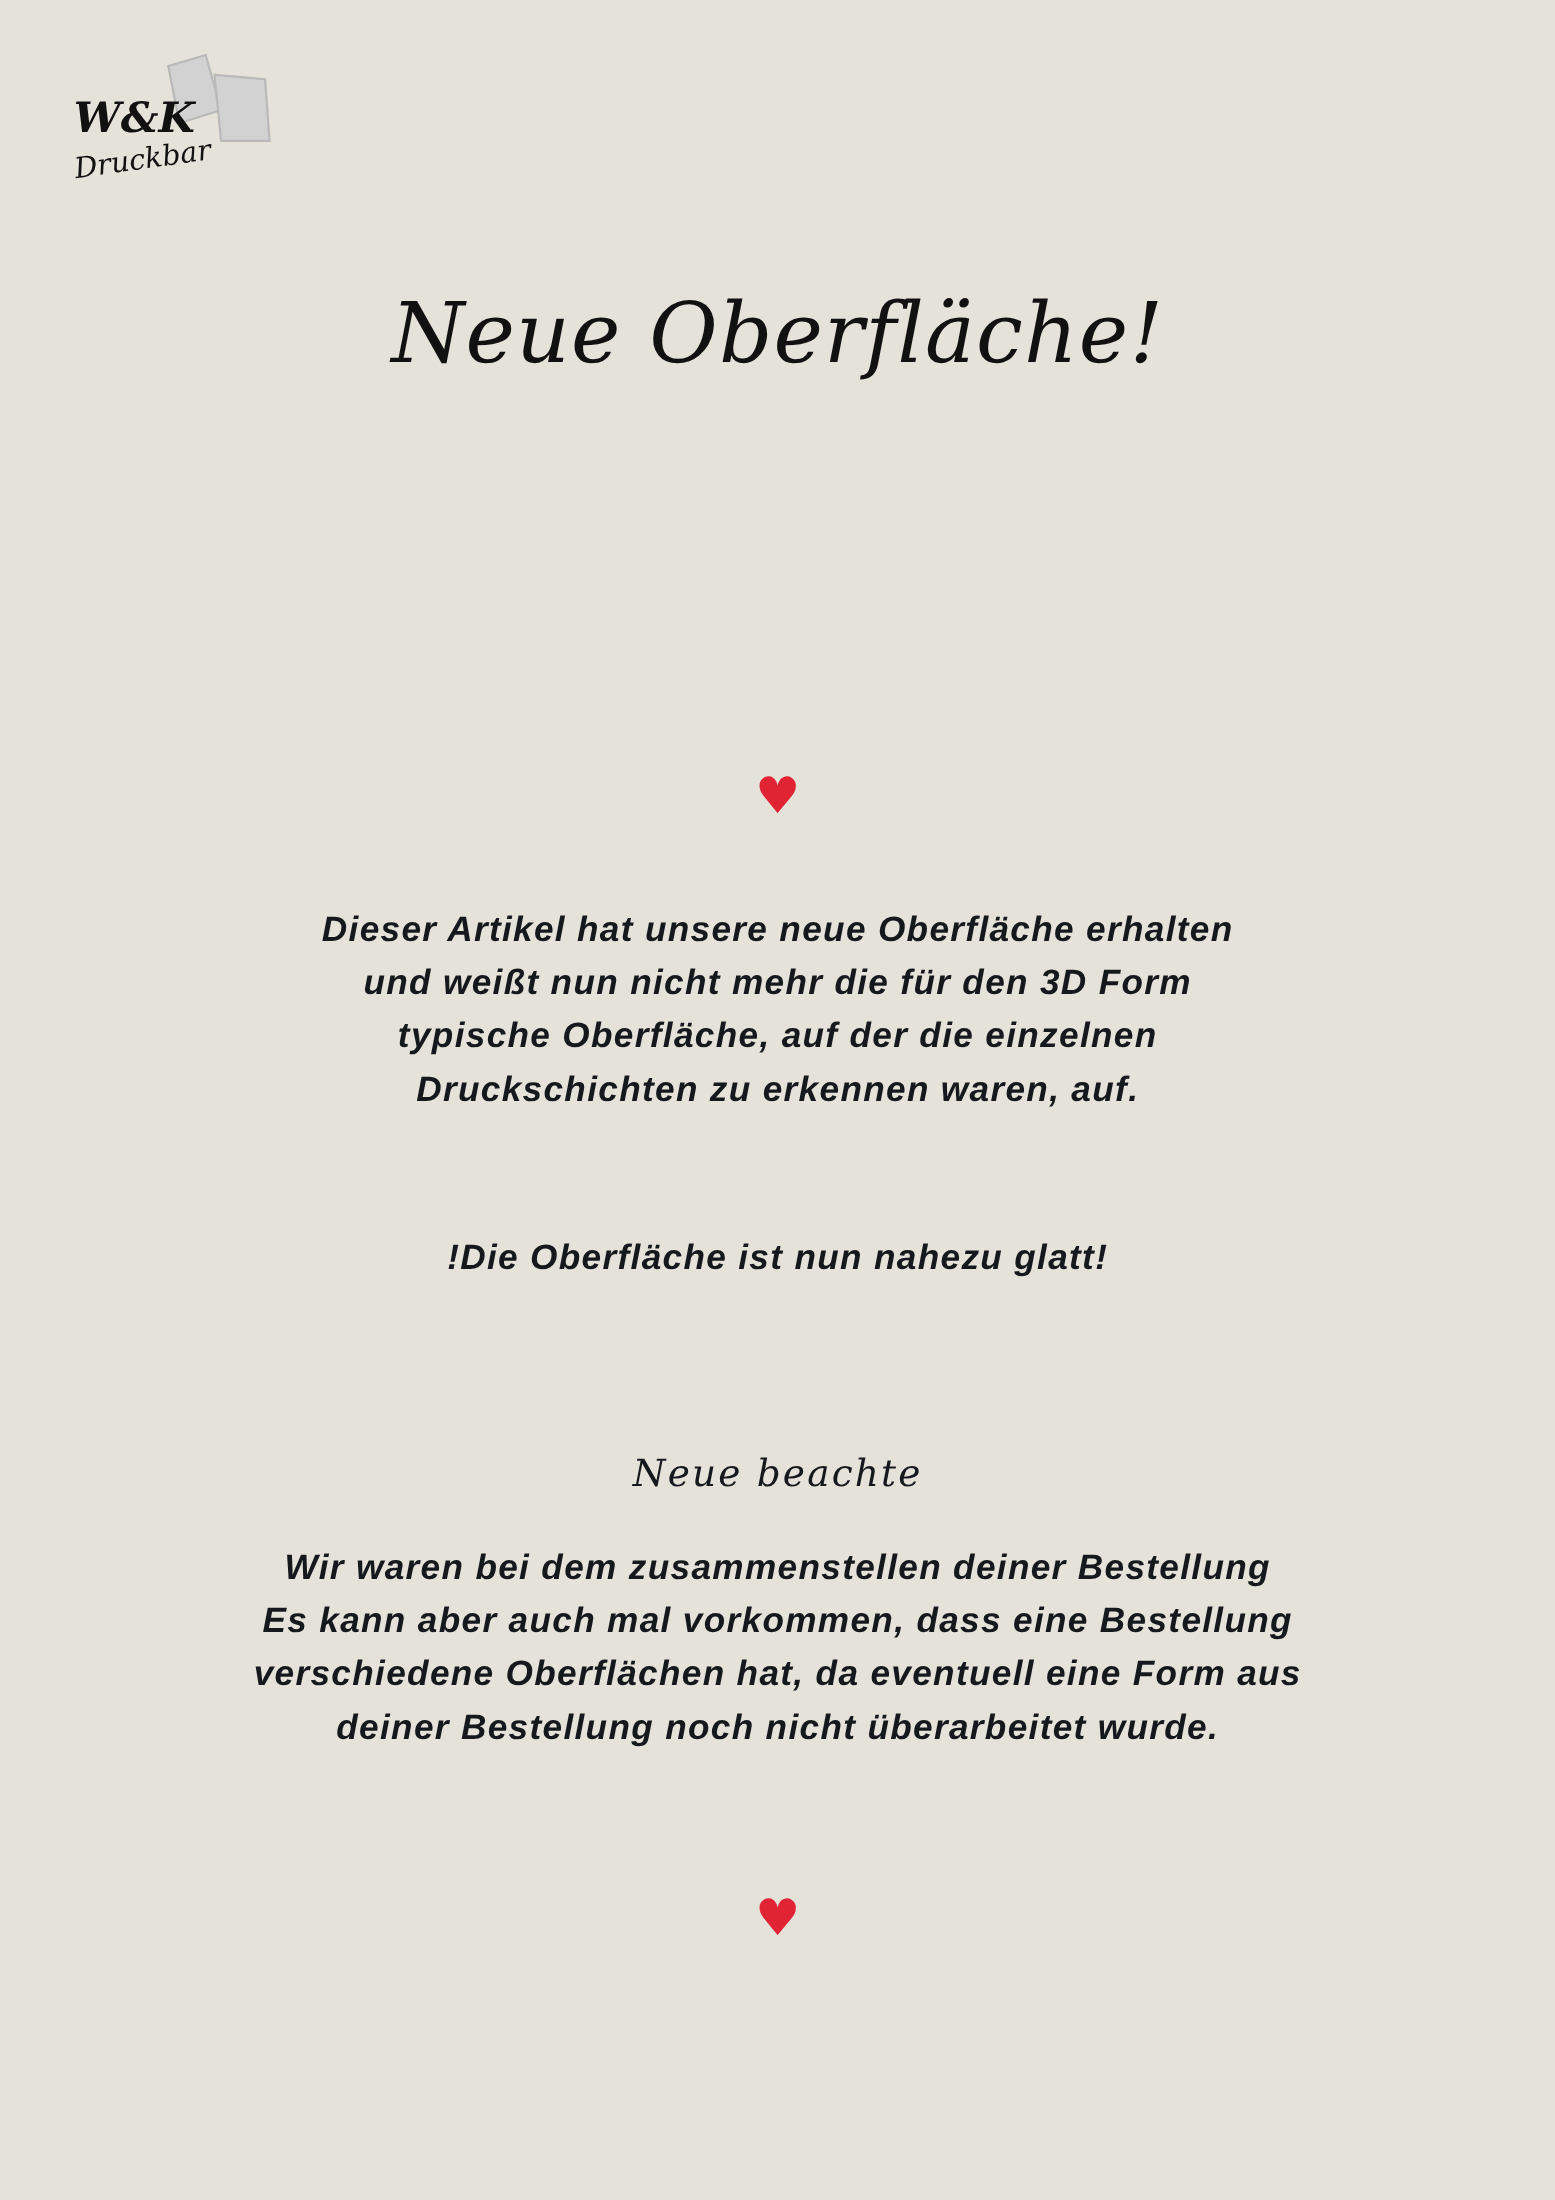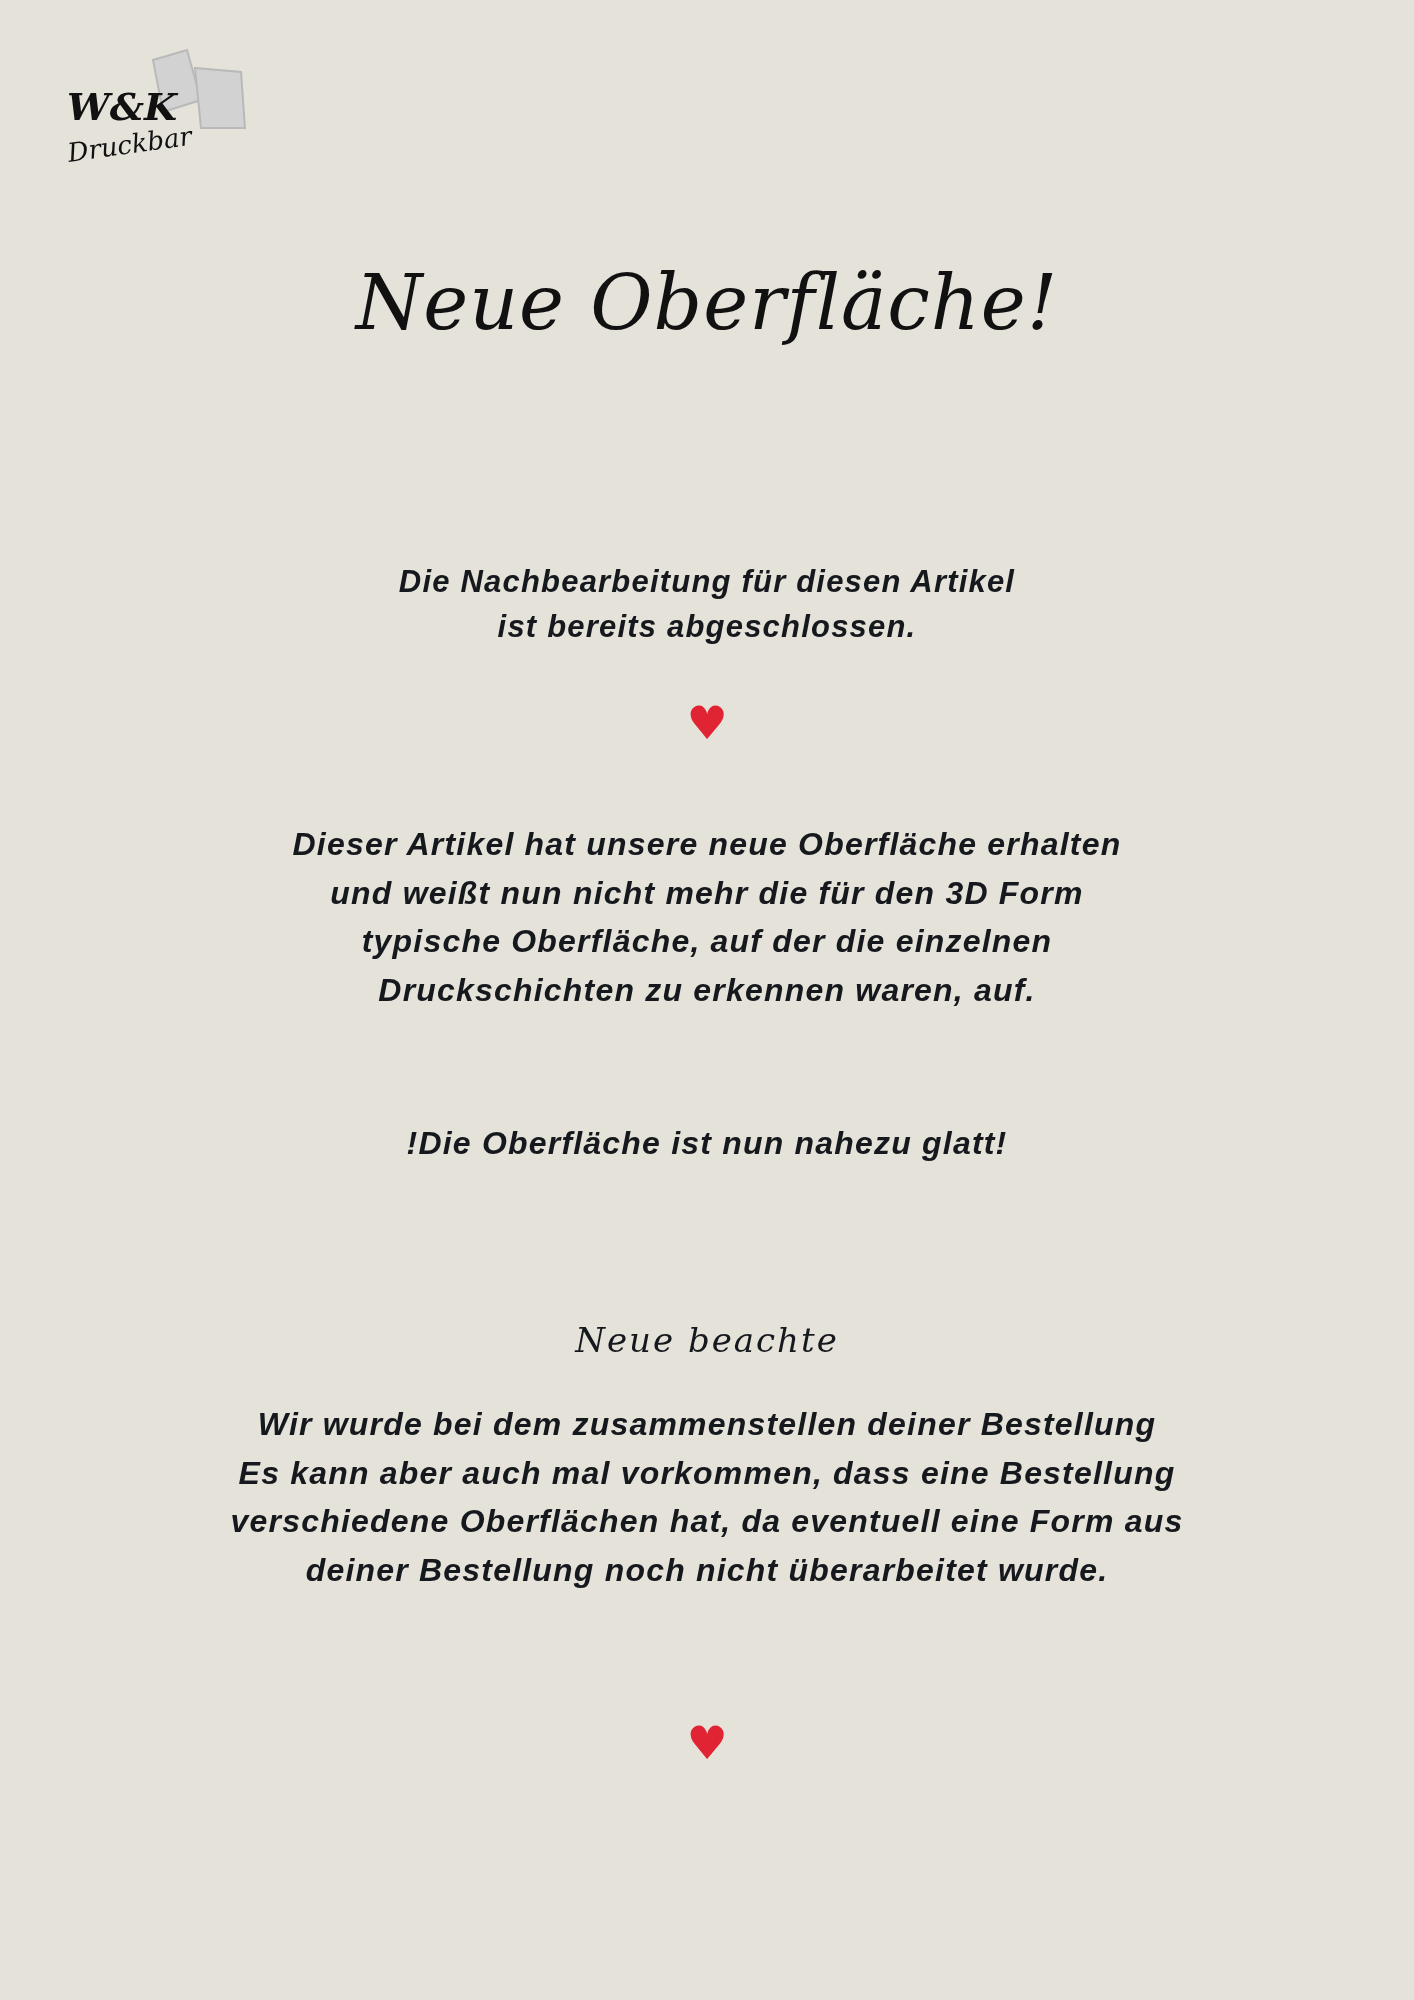--- a/index.html
+++ b/index.html
@@ -128,40 +128,36 @@
         <path d="M98 18 L132 8 L146 58 L108 70 Z" fill="#d2d2d2" stroke="#b9b9b9" stroke-width="2"></path>
         <path d="M140 26 L186 30 L190 86 L146 86 Z" fill="#d2d2d2" stroke="#b9b9b9" stroke-width="2"></path>
       </g>
       <text x="12" y="78" font-family="DejaVu Serif, serif" font-size="38" font-style="italic" font-weight="bold" fill="#111111">W&amp;K</text>
       <text x="14" y="120" font-family="DejaVu Serif, serif" font-size="26" font-style="italic" fill="#111111" transform="rotate(-8 14 120)">Druckbar</text>
     </svg>
   </div>
 
   <div class="title">Neue Oberfläche!</div>
 
-  <div class="block intro">
-    <span class="line">Die Nachbearbeitung für diesen Artikel</span>
-    <span class="line">ist bereits abgeschlossen.</span>
-  </div>
 
   <div class="heart heart-1">♥</div>
 
   <div class="block body-text">
     <span class="line">Dieser Artikel hat unsere neue Oberfläche erhalten</span>
     <span class="line">und weißt nun nicht mehr die für den 3D Form</span>
     <span class="line">typische Oberfläche, auf der die einzelnen</span>
     <span class="line">Druckschichten zu erkennen waren, auf.</span>
   </div>
 
   <div class="block highlight">!Die Oberfläche ist nun nahezu glatt!</div>
 
   <div class="block notice-title">Neue beachte</div>
 
   <div class="block notice-body">
-    <span class="line">Wir wurde bei dem zusammenstellen deiner Bestellung</span>
+    <span class="line">Wir waren bei dem zusammenstellen deiner Bestellung</span>
     <span class="line">Es kann aber auch mal vorkommen, dass eine Bestellung</span>
     <span class="line">verschiedene Oberflächen hat, da eventuell eine Form aus</span>
     <span class="line">deiner Bestellung noch nicht überarbeitet wurde.</span>
   </div>
 
   <div class="heart heart-2">♥</div>
 
 </div>
 
 </body></html>

